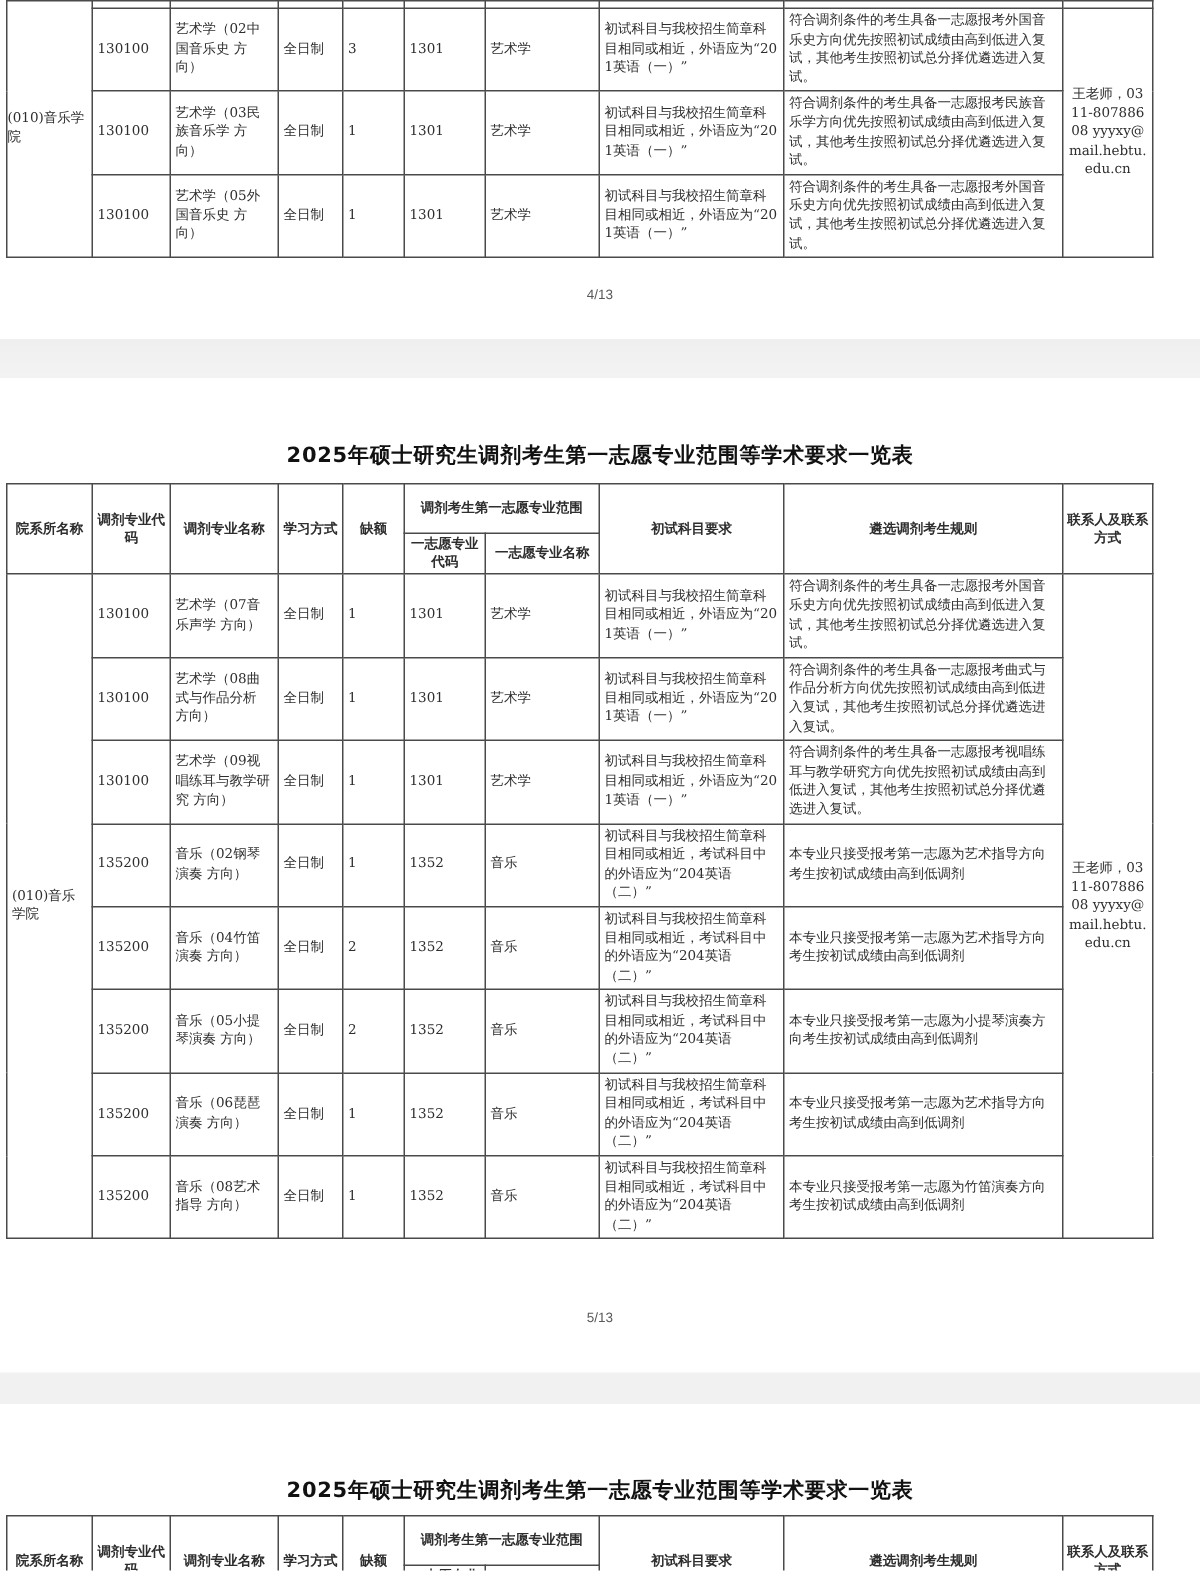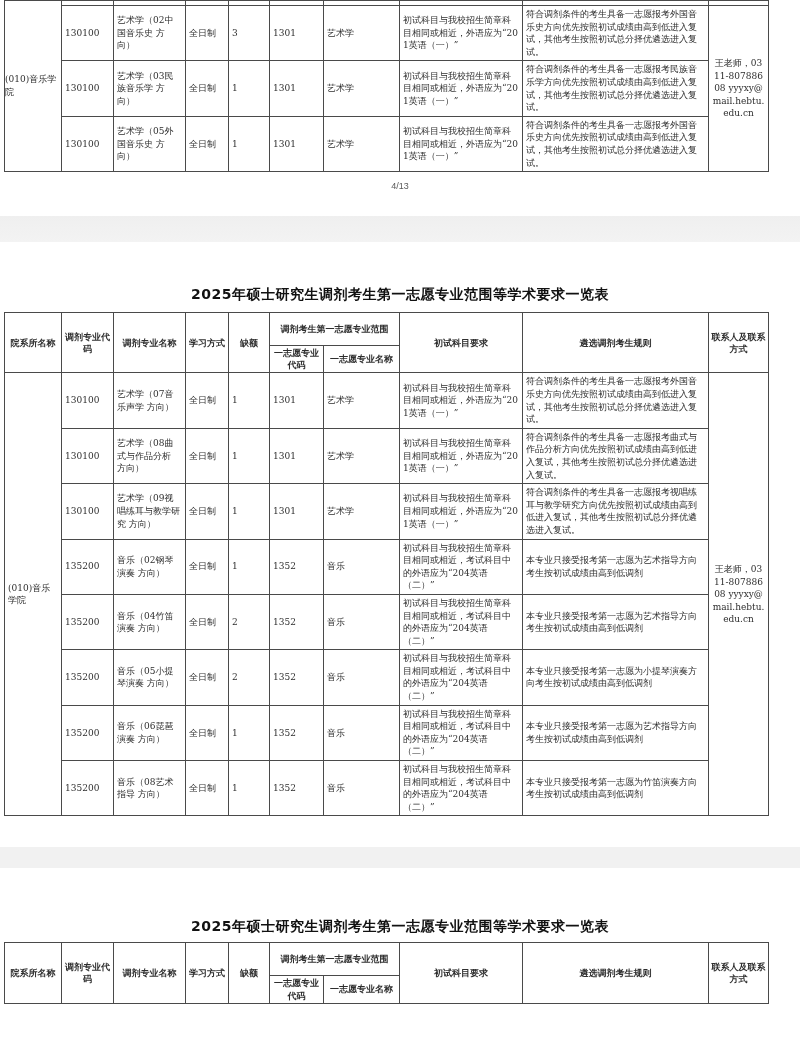--- a/index.html
+++ b/index.html
@@ -42,21 +42,21 @@
     font-weight:bold; font-size:14px; color:#111;
     text-align:center; line-height:20px;
     letter-spacing:0.5px;
   }
   .sec-p5 .doc-title { margin-top:42px; margin-bottom:8px; }
   .sec-p6 .doc-title { margin-top:48px; margin-bottom:6px; }
   .page-footer {
     font-family:"Liberation Sans","DejaVu Sans",sans-serif;
     font-size:9px; color:#595959; text-align:center; line-height:12px;
   }
-  .sec-p4 .page-footer { margin-top:8px; }
+  .sec-p4 .page-footer { margin-top:18px; }
   .sec-p5 .page-footer { margin-top:46px; }
   .page-band { width:800px; background:#f1f1f1; }
   #band-0 { margin-top:24px; height:26px; background:linear-gradient(#efefef,#f3f3f3); }
   #band-1 { margin-top:31px; height:21px; }
 </style>
 </head>
 <body>
 
 <div id="doc-root">
     <div class="page-section sec-p4">
@@ -232,20 +232,21 @@
             <td class="l">音乐（08艺术指导 方向）</td>
             <td class="c">全日制</td>
             <td class="c">1</td>
             <td class="c">1352</td>
             <td class="l">音乐</td>
             <td class="l">初试科目与我校招生简章科目相同或相近，考试科目中的外语应为“204英语（二）”</td>
             <td class="l">本专业只接受报考第一志愿为竹笛演奏方向考生按初试成绩由高到低调剂</td>
           </tr>
         </tbody>
       </table>
+      <div class="page-footer">5/13</div>
     </div>
     <div class="page-band" id="band-1"></div>
     <div class="page-section sec-p6">
       <div class="doc-title">2025年硕士研究生调剂考生第一志愿专业范围等学术要求一览表</div>
       <table class="sheet">
         <colgroup>
           <col style="width: 57px;">
           <col style="width: 52px;">
           <col style="width: 72px;">
           <col style="width: 43px;">

